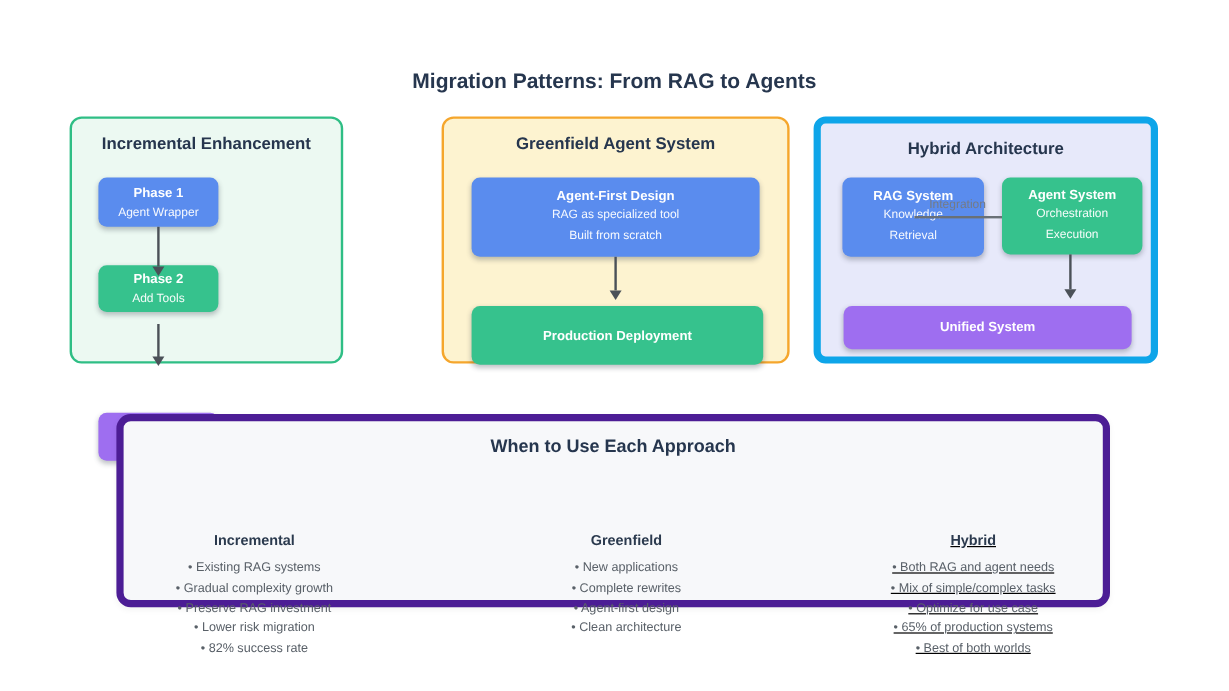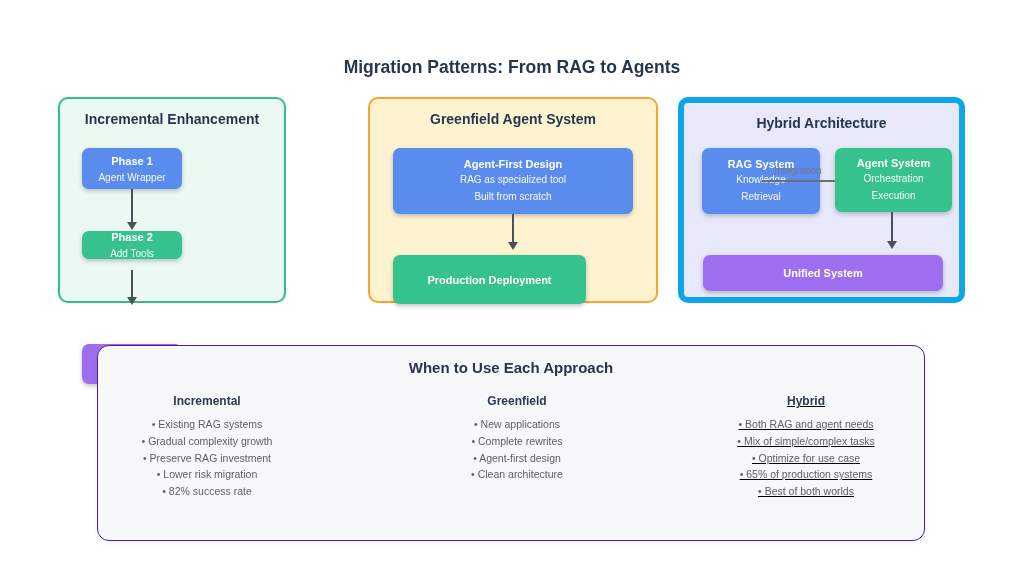--- a/index.html
+++ b/index.html
@@ -22,50 +22,50 @@
     display:flex; flex-direction:column; justify-content:center; align-items:center;
     box-shadow:0 2px 4px rgba(45,55,70,0.30); }
   .node-title { font-size:11px; font-weight:bold; line-height:14px; }
   .node-sub { font-size:10px; color:rgba(255,255,255,0.95); line-height:13px; margin-top:3px; }
   .node-line { font-size:10px; color:rgba(255,255,255,0.95); line-height:17px; }
   .node-blue   { background:#5a8cee; }
   .node-green  { background:#36c28d; }
   .node-purple { background:#9e6ef0; }
 
   #node-phase1 { left:82px;  top:148px; width:100px; height:41px;align-items:center; }
-  #node-phase2 { left:82px;  top:231px; width:100px; height:28px; }
+  #node-phase2 { left:82px;  top:221px; width:100px; height:39px; }
   #node-phase3 { left:82px;  top:312px; width:100px; height:40px;margin-top:32px; }
   #node-agentfirst { left:393px; top:148px; width:240px; height:66px; }
-  #node-production { left:393px; top:255px; width:193px; height:49px; }
+  #node-production { left:393px; top:255px; width:243px; height:49px; }
   #node-rag      { left:702px; top:148px; width:118px; height:66px; }
   #node-agentsys { left:835px; top:148px; width:117px; height:64px; }
   #node-unified  { left:703px; top:255px; width:240px; height:36px; }
 
   
   .vline { position:absolute; width:2px; background:#4b5158; z-index:2; }
   .ahead { position:absolute; width:0; height:0; z-index:2;
     border-left:5px solid transparent; border-right:5px solid transparent; border-top:8px solid #4b5158; }
   #a1-line { left:131px; top:189px; height:33px; }  #a1-head { left:127px; top:222px; }
   #a2-line { left:131px; top:270px; height:28px; }  #a2-head { left:127px; top:297px; }
   #a3-line { left:512px; top:214px; height:28px; }  #a3-head { left:508px; top:242px; }
   #a4-line { left:891px; top:212px; height:29px; }  #a4-head { left:887px; top:241px; }
 
   
   #edge-int { position:absolute; left:762px; top:180px; width:73px; height:2px; background:#697077; z-index:2; }
   #edge-int-label { position:absolute; left:753px; top:165px; width:90px; text-align:center;
     font-size:10px; color:#757b84; z-index:3; }
 
   
-  #panel { position:absolute; left:97px; top:345px; width:828px; height:196px;
-    background:#f7f8fa; border:1px solid #4c1d95; border-radius:12px; z-index:5;
+  #panel { position:absolute; left:97px; top:345px; width:828px; height:161px;
+    background:#f7f8fa; border:6px solid #4c1d95; border-radius:12px; z-index:5;
     box-shadow:0 2px 5px rgba(0,0,0,0.05); }
   #panel-title { padding-top:13px; text-align:center; font-size:15px; font-weight:bold; color:#26364e; }
   .pcol { position:absolute; top:48px; width:220px; text-align:center; }
   #pcol-0 { left:-1px; } #pcol-1 { left:309px; } #pcol-2 { left:598px;text-decoration:underline; }
-  .pcol-header { font-size:12px; font-weight:bold; color:#2b3a4e; margin-bottom:8px; }
+  .pcol-header { font-size:12px; font-weight:bold; color:#2b3a4e; margin-bottom:8px;margin-top:44px; }
   .pcol-item { font-size:10.5px; color:#596068; line-height:16.8px; }
 </style>
 </head>
 <body>
 
 <div class="canvas">
 
   <h1 class="main-title">Migration Patterns: From RAG to Agents</h1>
 
   <section class="cluster" id="cluster-inc">

